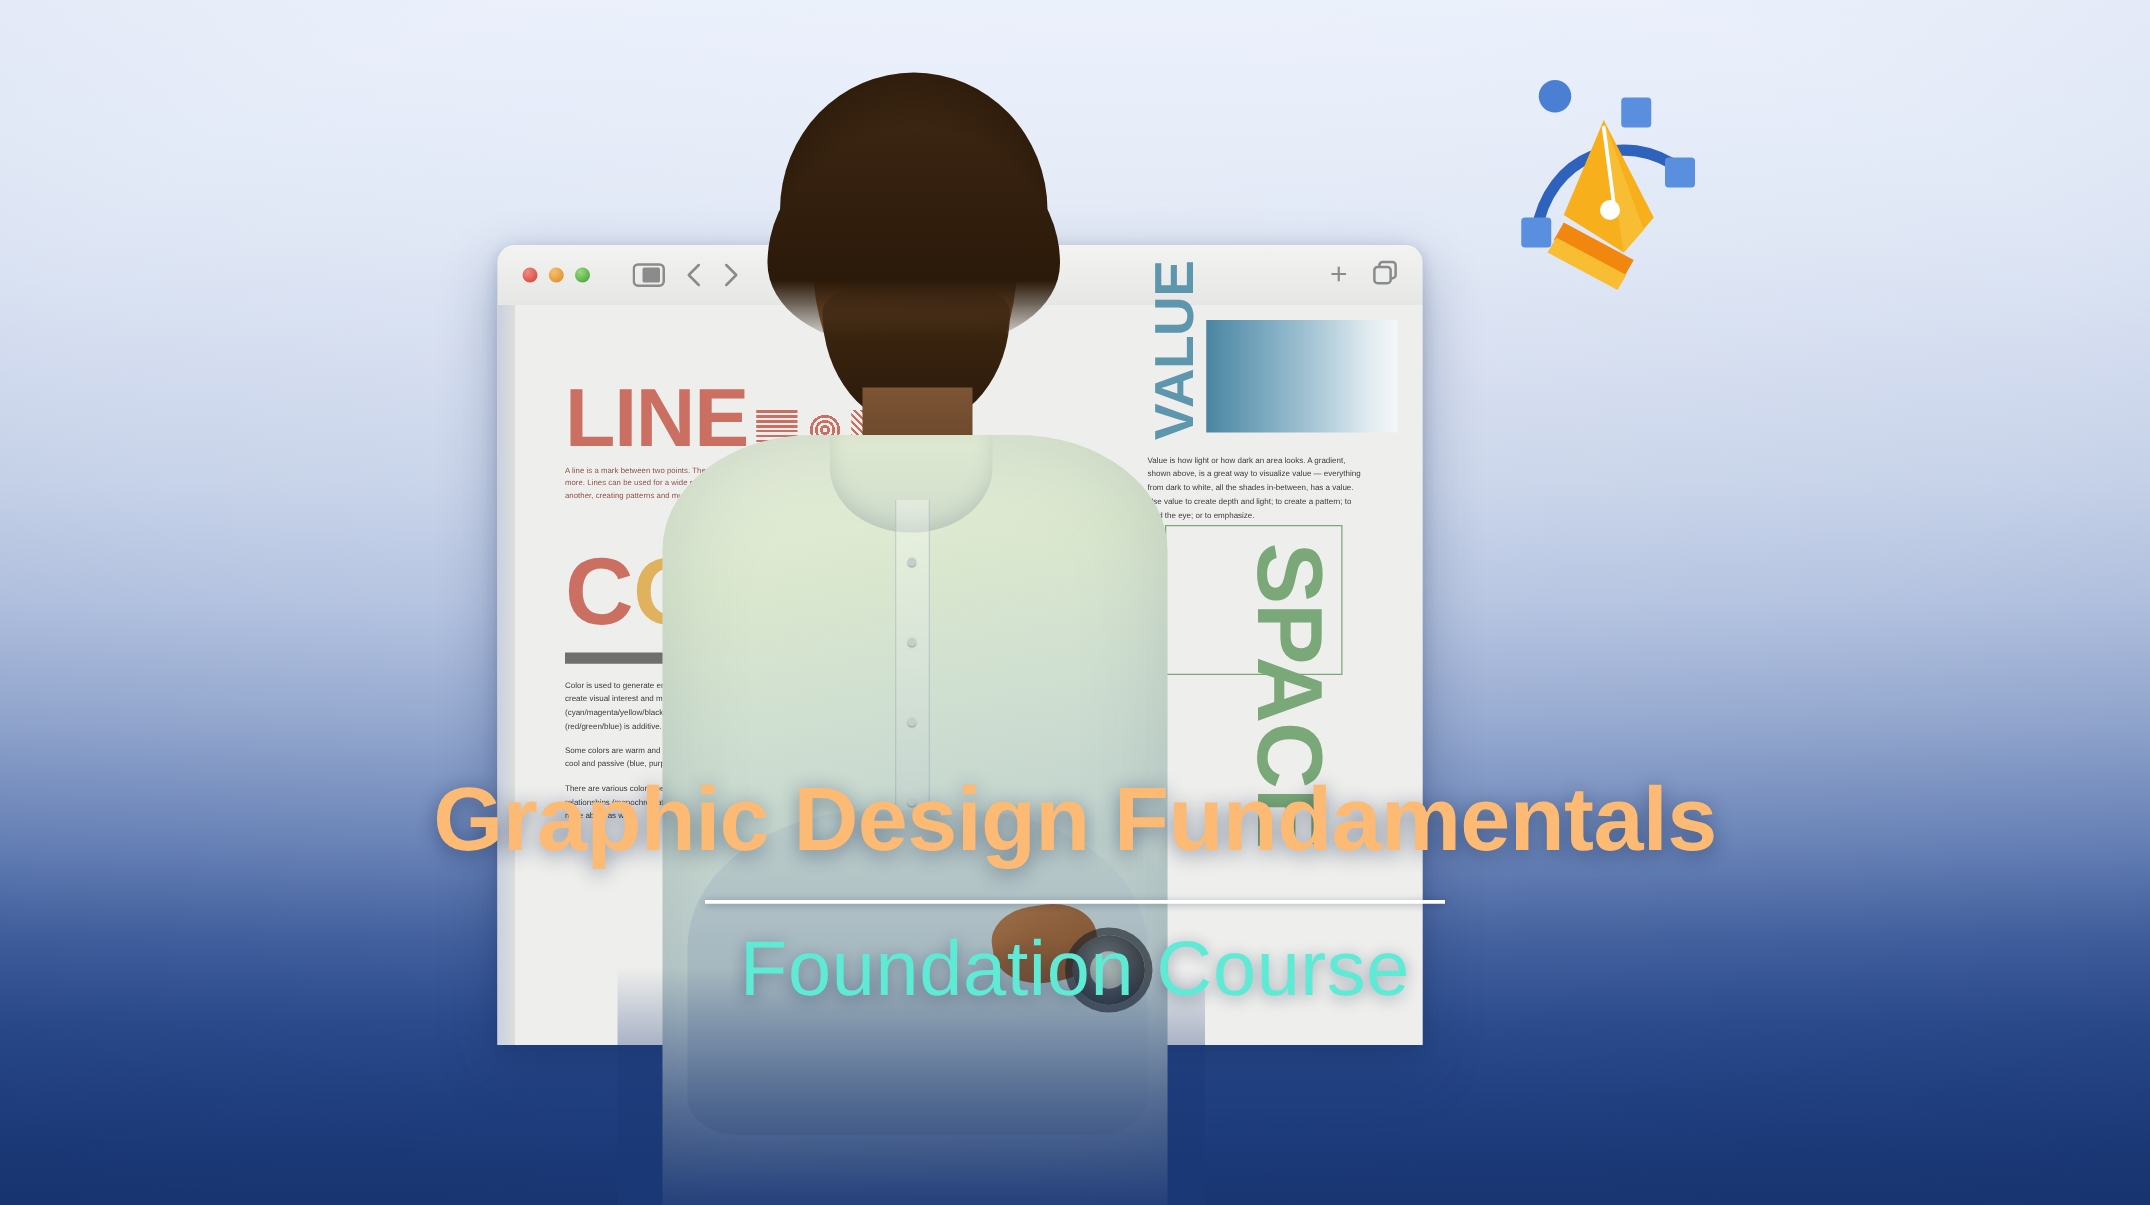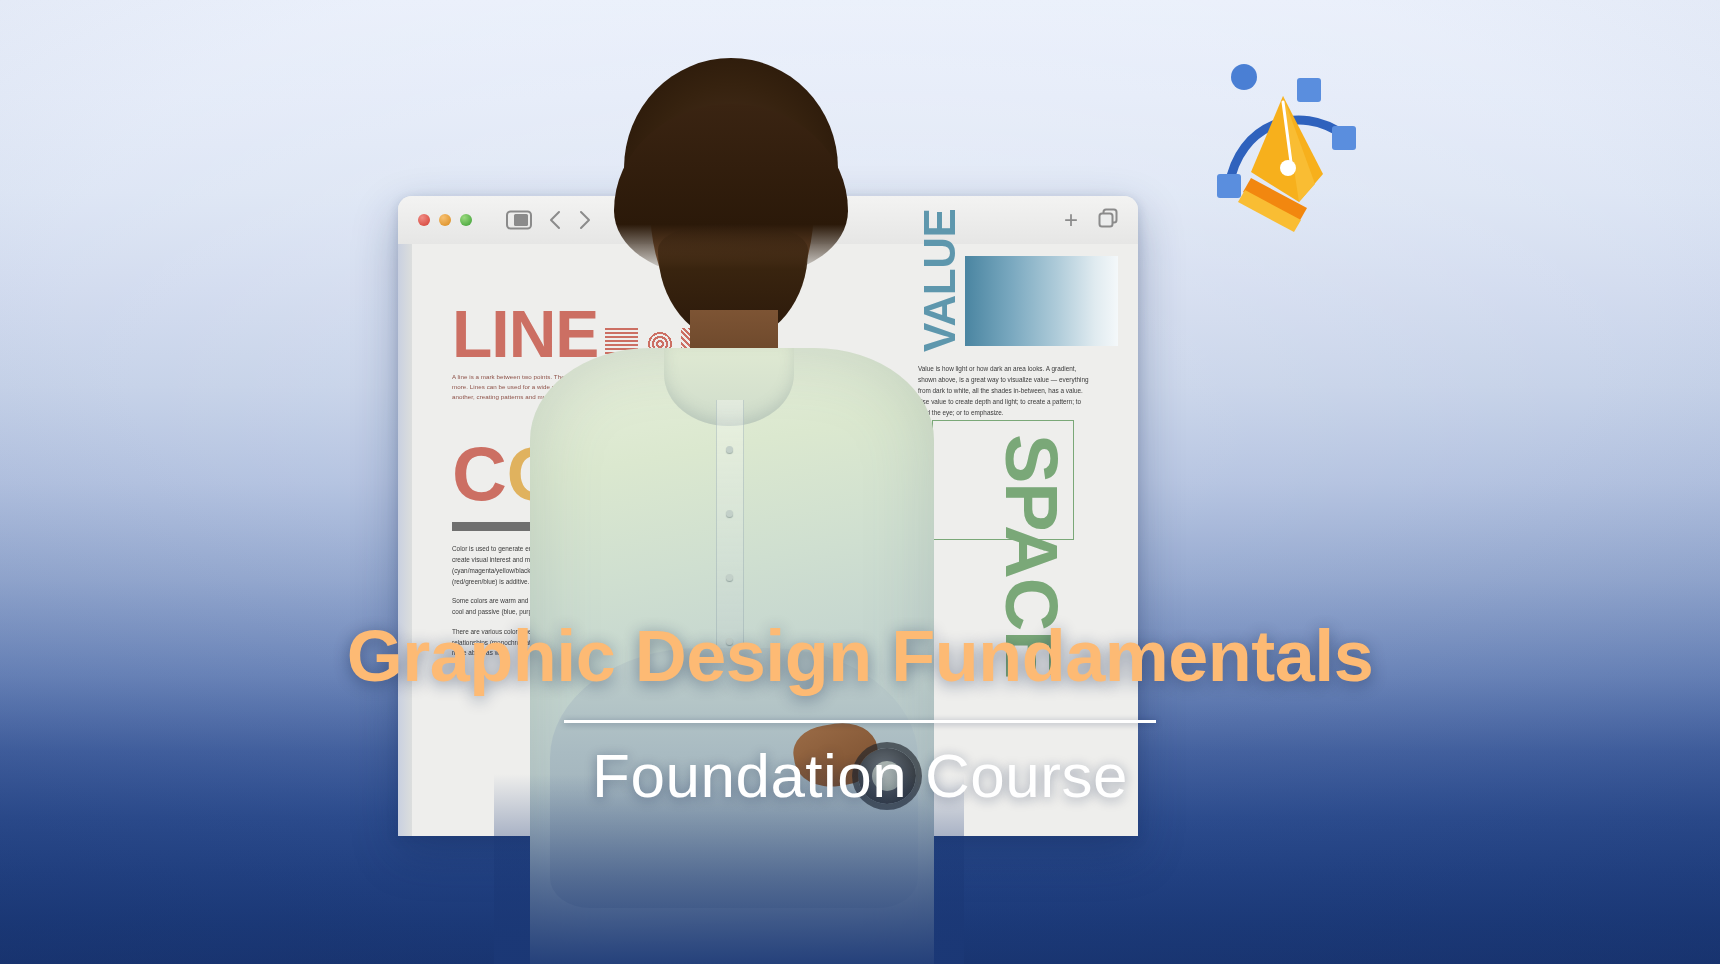--- a/index.html
+++ b/index.html
@@ -227,21 +227,21 @@
     letter-spacing:-0.5px;
     text-shadow:0 3px 16px rgba(12,30,70,0.45);
     white-space:nowrap;
   }
   .divider{
     width:592px;height:3px;background:#ffffff;margin:28px auto 0 auto;
     box-shadow:0 1px 6px rgba(12,30,70,0.35);
   }
   .subtitle{
     font-family:"Liberation Sans Narrow","Liberation Sans",sans-serif;
-    font-weight:400;font-size:62px;line-height:1;color:#ffffff;margin-top:22px;
+    font-weight:400;font-size:62px;line-height:1;color:#5eead4;margin-top:22px;
     letter-spacing:0.5px;
     text-shadow:0 2px 12px rgba(12,30,70,0.40);
     white-space:nowrap;
   }
 </style>
 </head>
 <body>
 
 <div class="stage">
 

